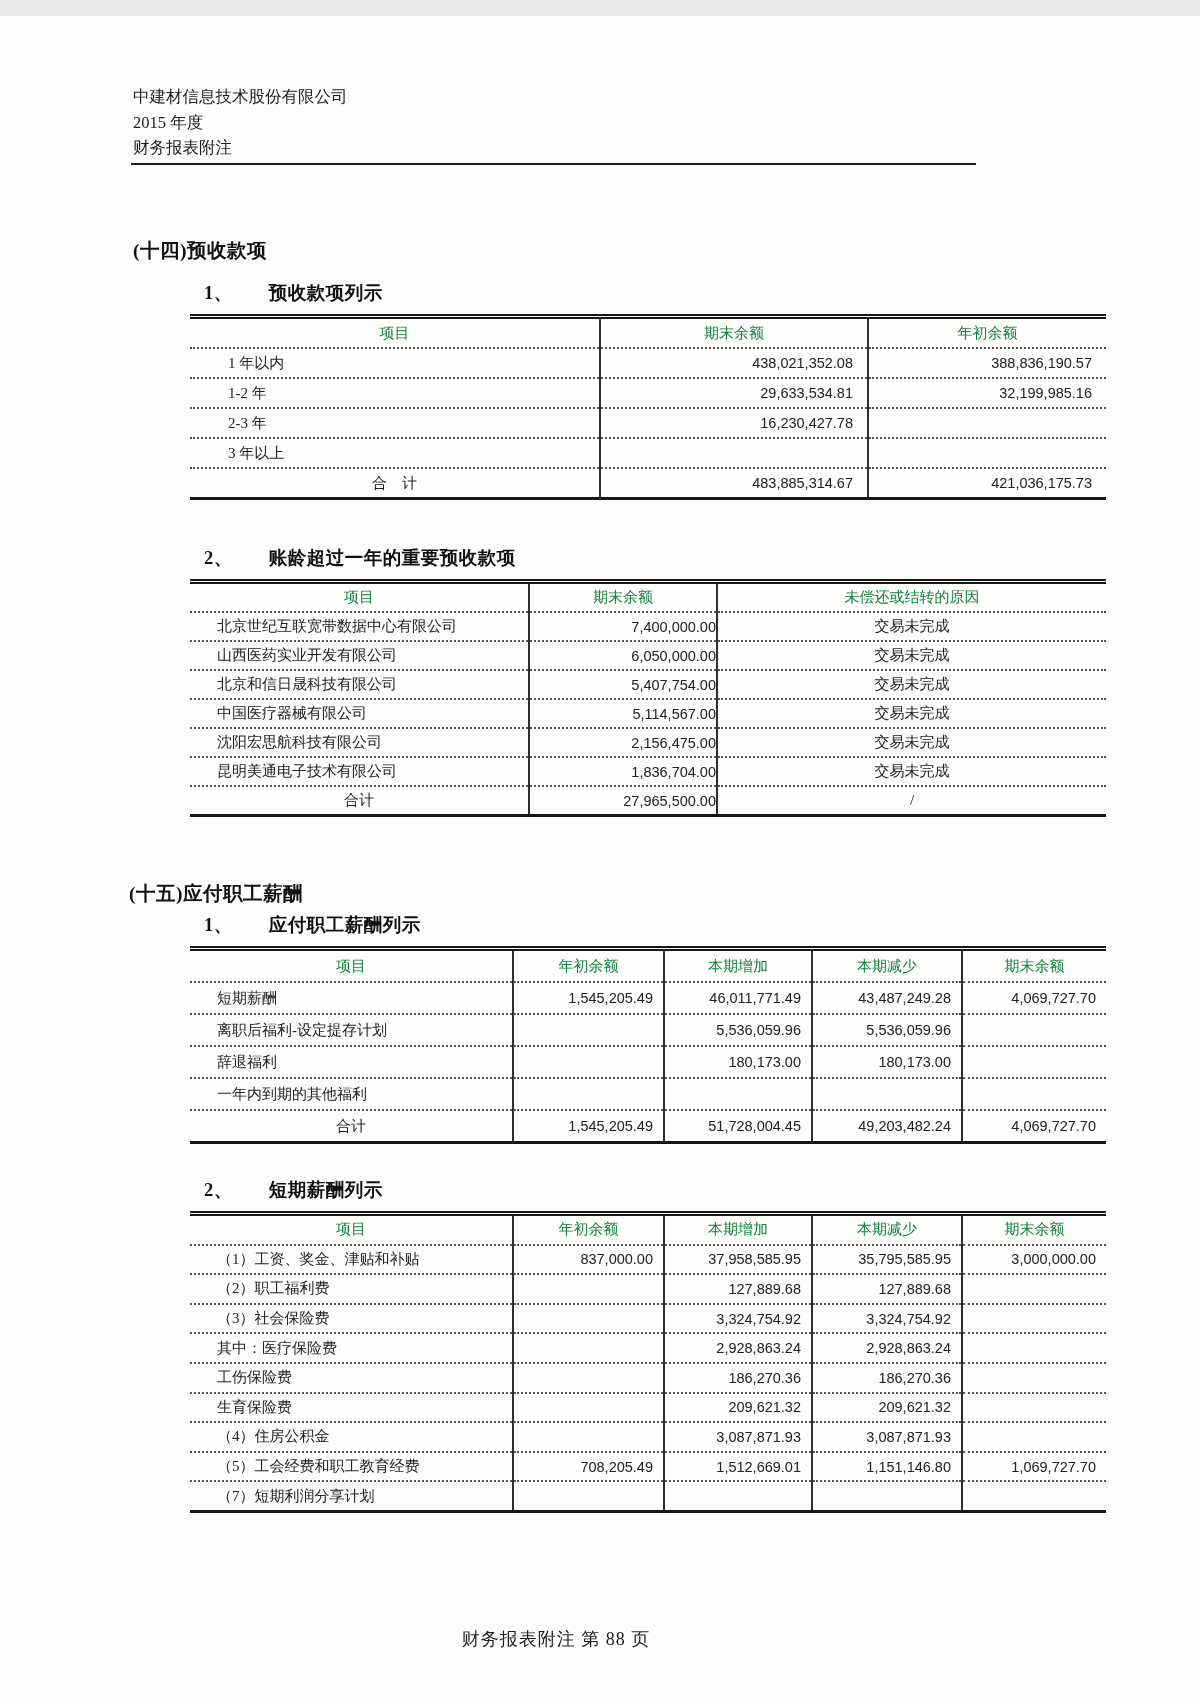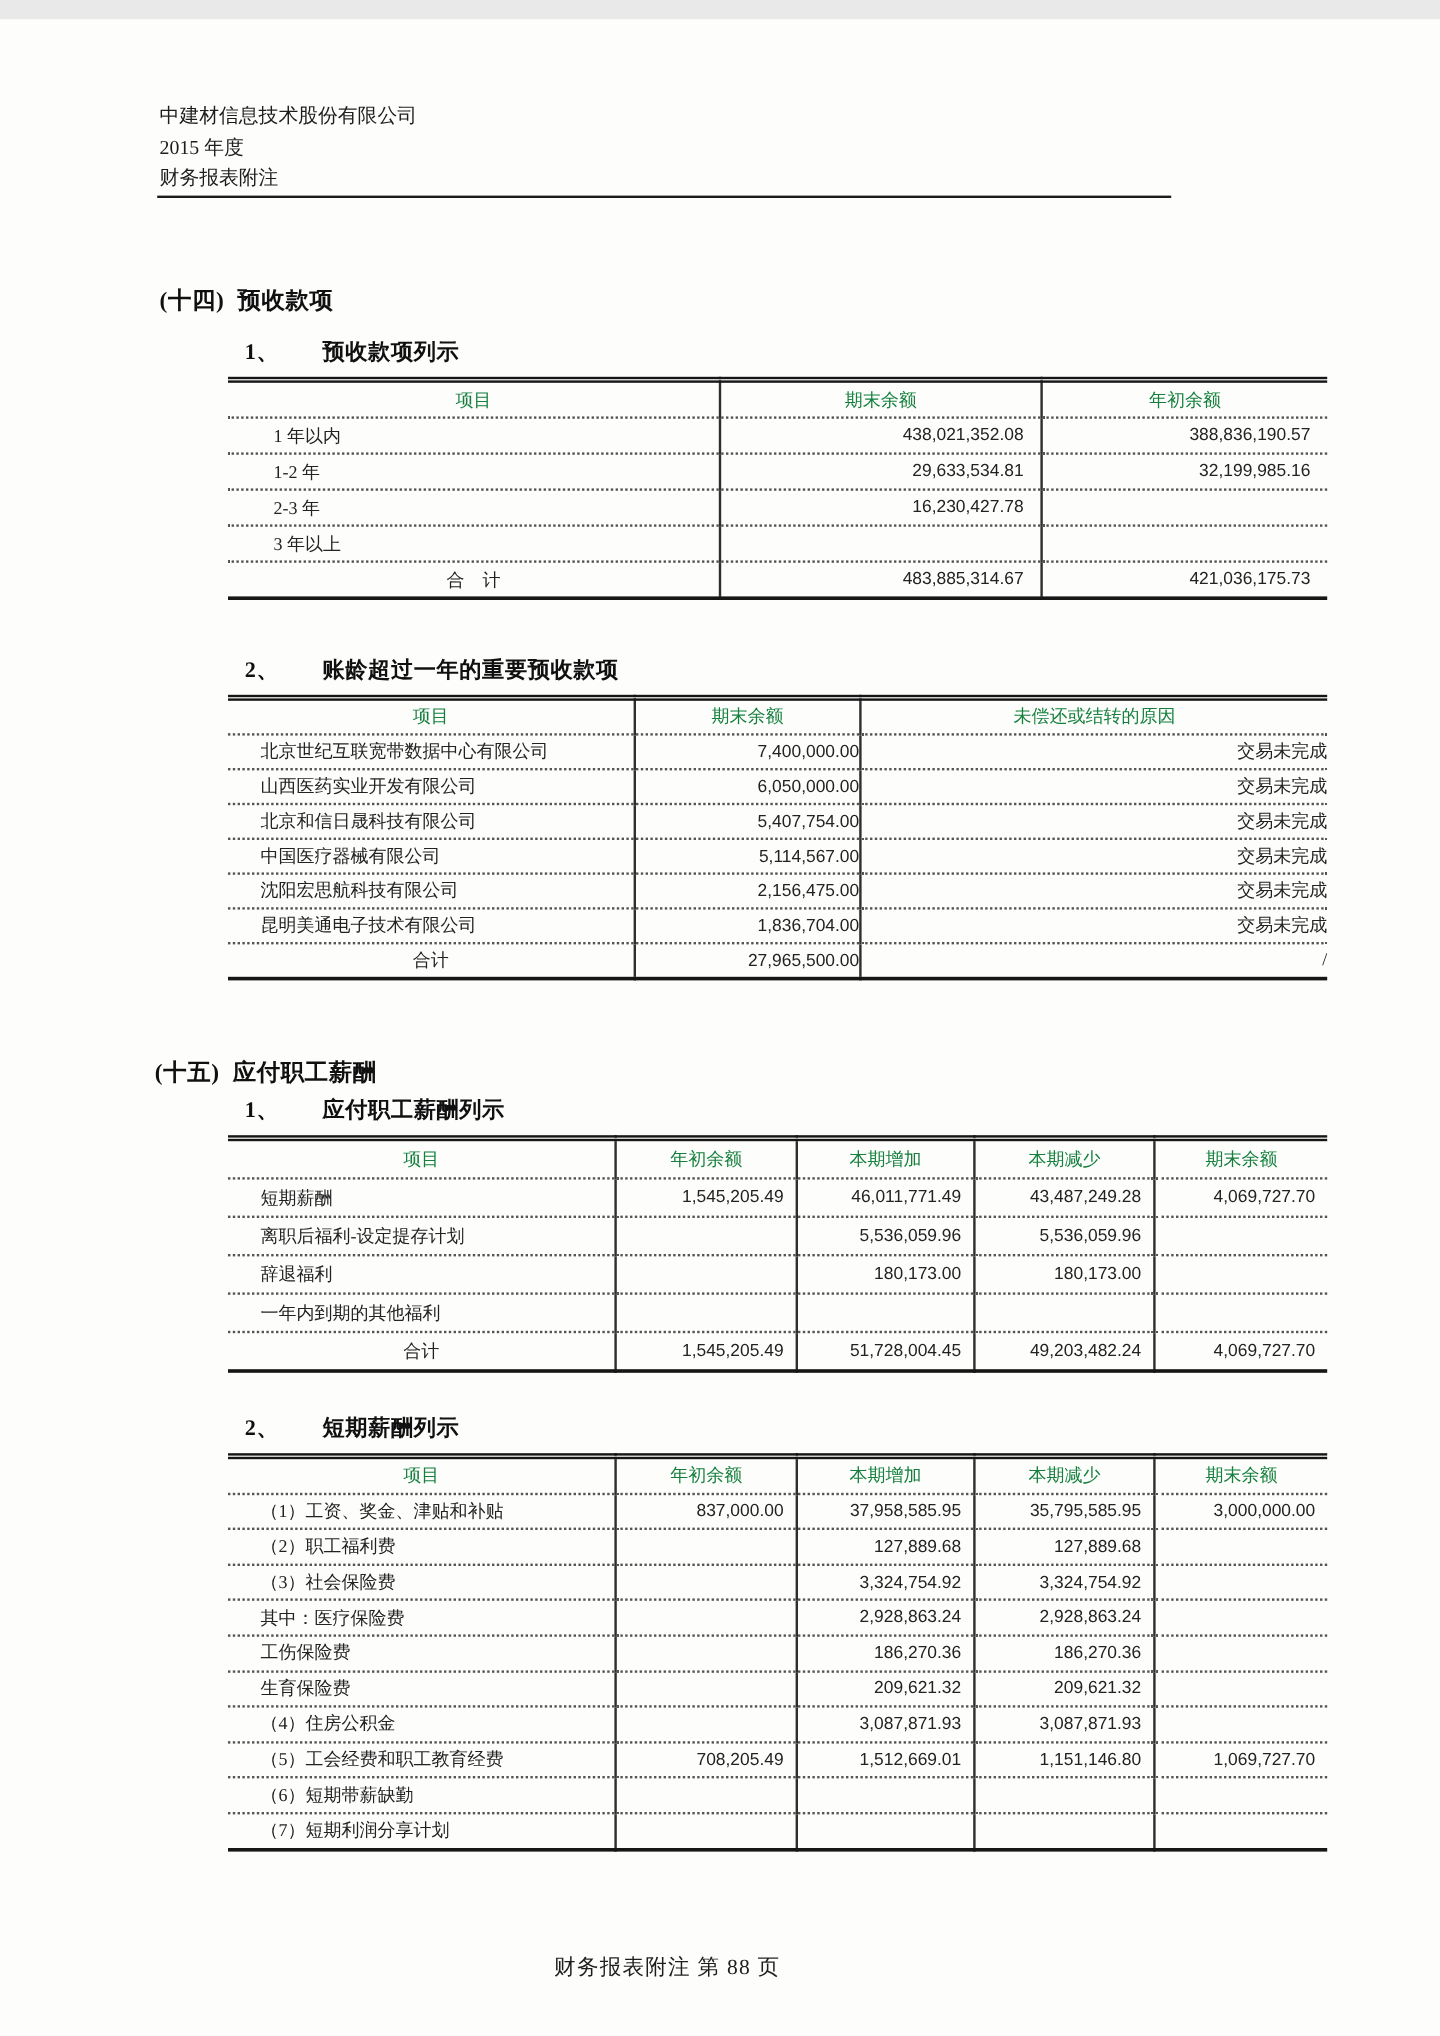--- a/index.html
+++ b/index.html
@@ -6,21 +6,21 @@
   .page{
     position:relative;width:1200px;height:1697px;background:#fdfdfc;
     font-family:"Liberation Serif","DejaVu Serif",serif;color:#1b1b1b;
     overflow:hidden;margin:16px auto;
   }
   
   .doc-header{position:absolute;left:133px;top:68px;font-size:16.5px;line-height:1.56;color:#1d1d1d;}
   .header-rule{position:absolute;left:131px;top:147px;width:845px;height:2px;background:#1c1c1c;}
 
   
-  .sec-title{position:absolute;display:flex;gap:11px;font-size:19.5px;font-weight:700;color:#101010;letter-spacing:.5px;}
+  .sec-title{position:absolute;display:flex;gap:0;font-size:19.5px;font-weight:700;color:#101010;letter-spacing:.5px;}
   #sec14{left:133px;top:221px;}
   #sec15{left:129px;top:864px;}
 
   
   .sub-block{position:absolute;left:190px;width:916px;}
   #sub14-1{top:264px;}
   #sub14-2{top:529px;}
   #sub15-1{top:896px;}
   #sub15-2{top:1161px;}
   .sub-title{display:flex;gap:36px;margin:0 0 9px 14px;font-size:18.5px;font-weight:700;color:#101010;letter-spacing:.5px;}
@@ -45,21 +45,21 @@
   .t1 td:first-child{padding-left:38px;}
   .t1 td:nth-child(2),.t1 td:nth-child(3){text-align:right;padding-right:14px;}
 
   
   .t2 th,.t2 td{height:27px;}
   .t2 col:nth-child(1){width:339px;}
   .t2 col:nth-child(2){width:188px;}
   .t2 col:nth-child(3){width:389px;}
   .t2 td:first-child{padding-left:27px;}
   .t2 td:nth-child(2){text-align:right;padding-right:0;}
-  .t2 td:nth-child(3){text-align:right;}
+  .t2 td:nth-child(3){text-align:center;}
 
   
   .t5c col:nth-child(1){width:323px;}
   .t5c col:nth-child(2){width:151px;}
   .t5c col:nth-child(3){width:148px;}
   .t5c col:nth-child(4){width:150px;}
   .t5c col:nth-child(5){width:144px;}
   .t5c td:first-child{padding-left:27px;}
   .t5c td:nth-child(n+2){text-align:right;padding-right:10px;}
   .t3 th,.t3 td{height:30px;}
@@ -332,27 +332,20 @@
             <td></td>
           </tr>
           <tr>
             <td>（5）工会经费和职工教育经费</td>
             <td class="num">708,205.49</td>
             <td class="num">1,512,669.01</td>
             <td class="num">1,151,146.80</td>
             <td class="num">1,069,727.70</td>
           </tr>
           <tr>
-            <td>（6）短期带薪缺勤</td>
-            <td></td>
-            <td></td>
-            <td></td>
-            <td></td>
-          </tr>
-          <tr>
             <td>（7）短期利润分享计划</td>
             <td></td>
             <td></td>
             <td></td>
             <td></td>
           </tr>
         </tbody>
       </table>
   </div>
 

